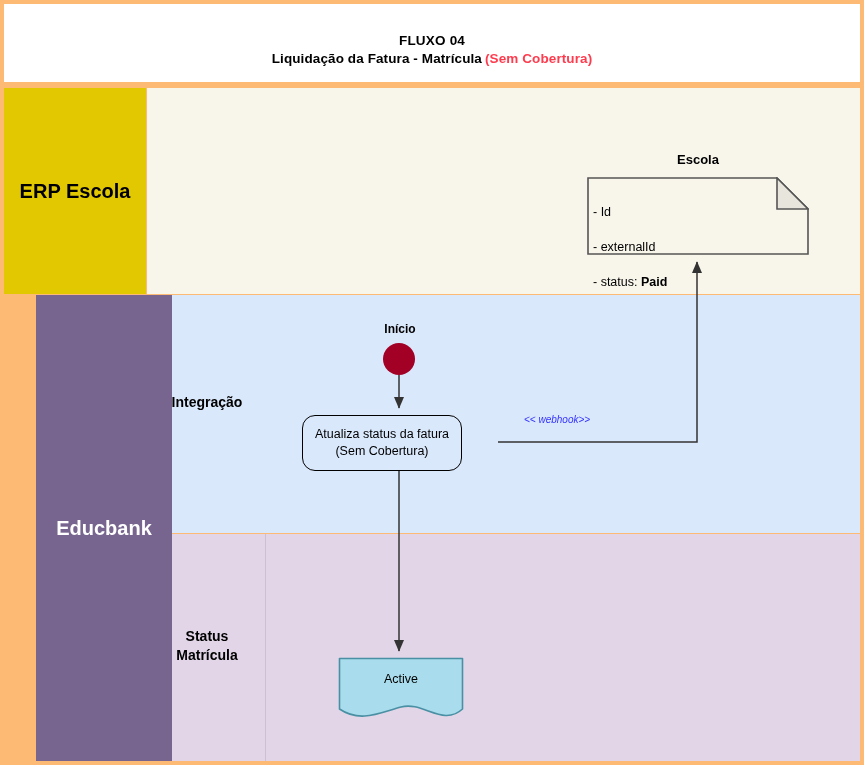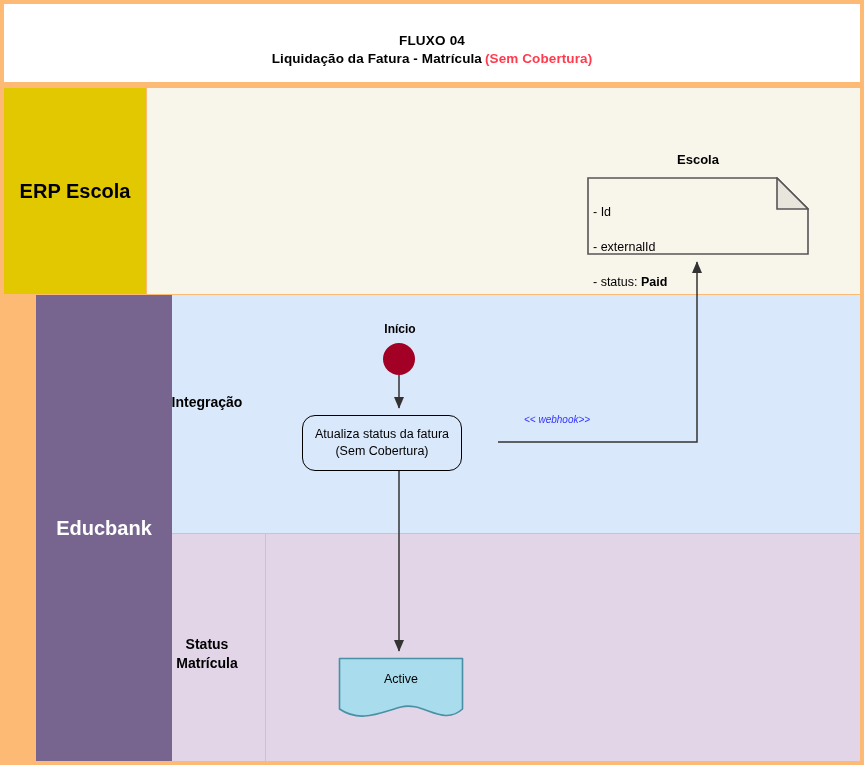--- a/index.html
+++ b/index.html
@@ -126,21 +126,20 @@
   }
   #label-integracao {
     left: 152px;
     top: 393px;
     width: 110px;
   }
   #label-status {
     left: 152px;
     top: 627px;
     width: 110px;
-    margin-top: 8px;
   }
 
   
   #fatura-title {
     position: absolute;
     left: 588px;
     top: 152px;
     width: 220px;
     text-align: center;
     font-size: 13px;

